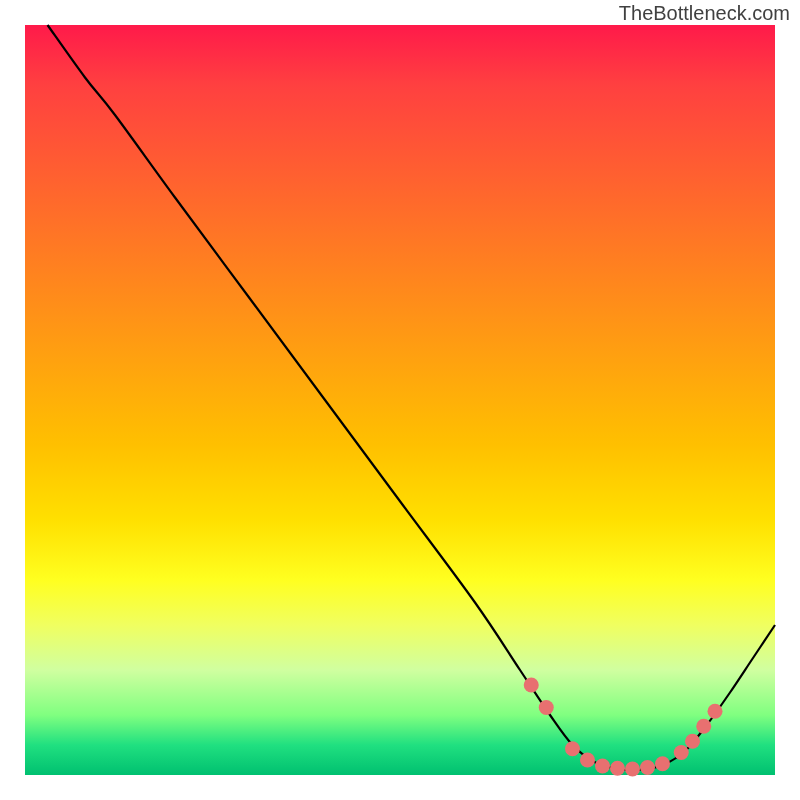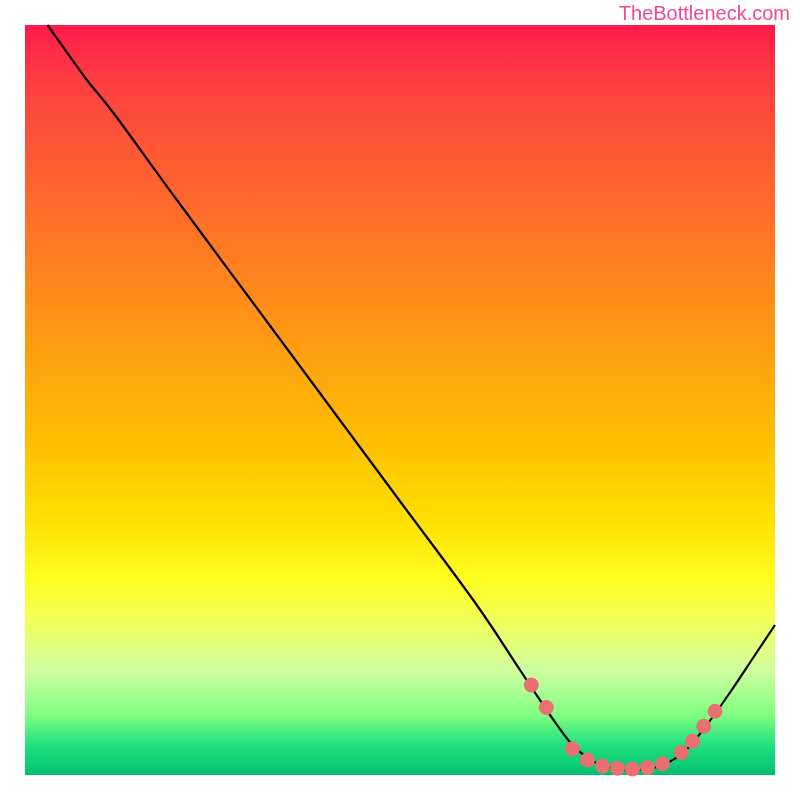--- a/index.html
+++ b/index.html
@@ -14,21 +14,21 @@
   .container {
     position: relative;
     width: 800px;
     height: 800px;
   }
   .watermark {
     position: absolute;
     top: 2px;
     right: 10px;
     font-size: 20px;
-    color: #ec4899;
+    color: #404040;
     z-index: 10;
   }
   .plot-area {
     position: absolute;
     top: 25px;
     left: 25px;
     width: 750px;
     height: 750px;
     background: linear-gradient(to bottom,
       #ff1a4a 0%,

